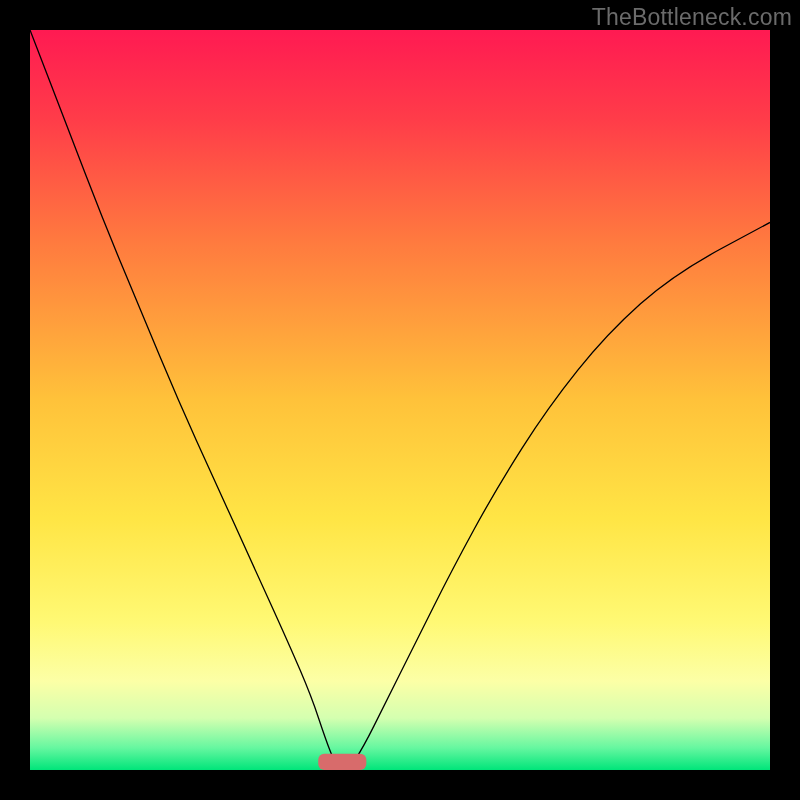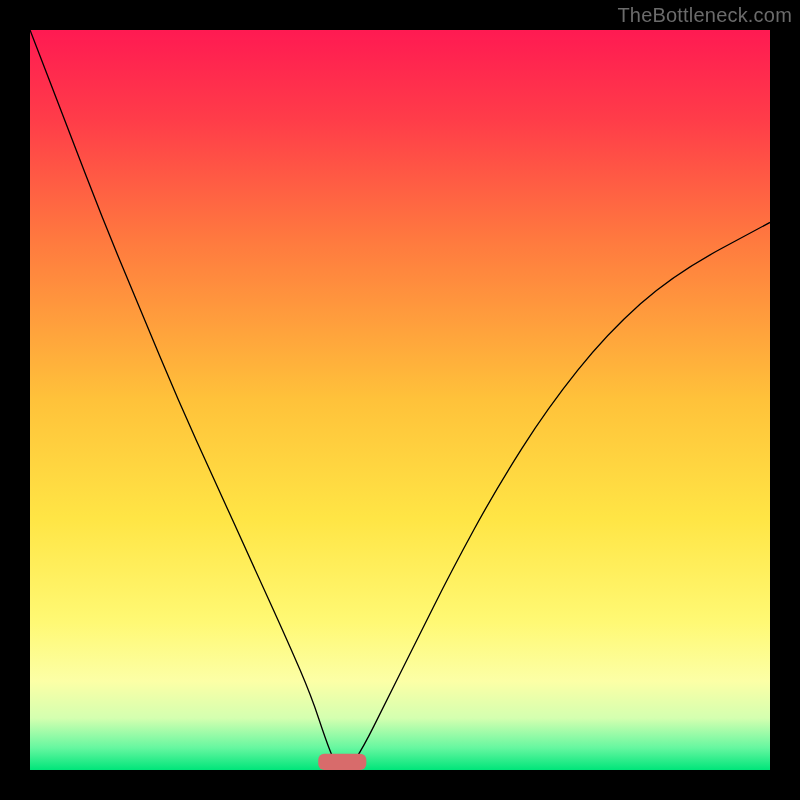--- a/index.html
+++ b/index.html
@@ -17,21 +17,21 @@
     top: 30px;
     width: 740px;
     height: 740px;
     overflow: hidden;
   }
   .watermark {
     position: absolute;
     top: 4px;
     right: 8px;
     color: #6b6b6b;
-    font-size: 20px;
+    font-size: 23px;
     font-weight: 500;
     letter-spacing: 0.2px;
     z-index: 10;
   }
   svg {
     display: block;
   }
   .curve {
     fill: none;
     stroke: #000;

